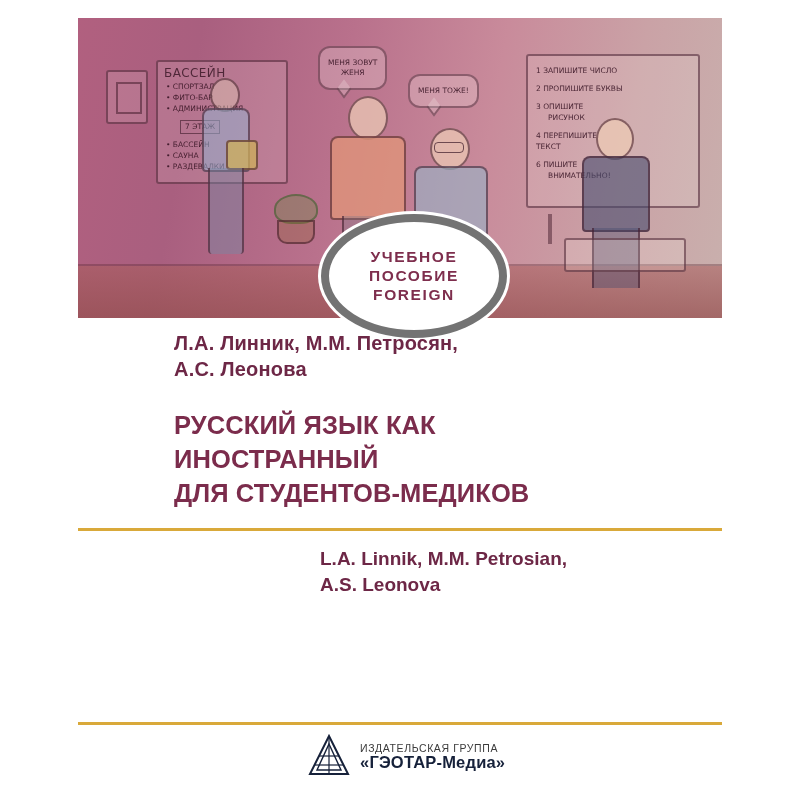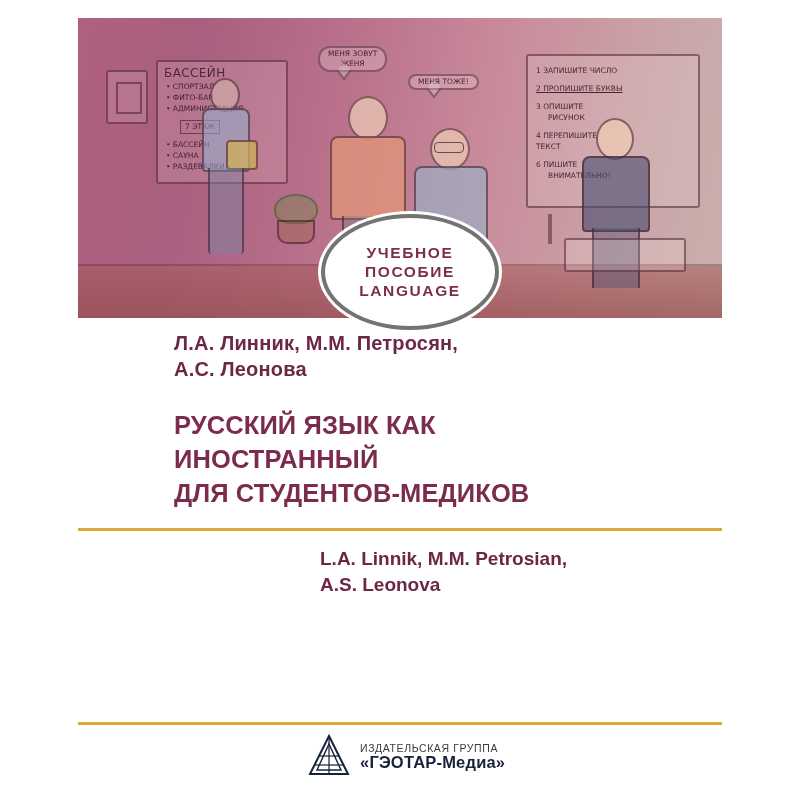--- a/index.html
+++ b/index.html
@@ -79,21 +79,21 @@
   }
   .bubble {
     position: absolute;
     border: 2px solid rgba(70,30,45,0.5);
     border-radius: 12px;
     background: rgba(255,250,248,0.22);
     color: rgba(55,20,35,0.9);
     font-size: 7.5px;
     line-height: 10px;
     text-align: center;
-    padding: 1px 8px;
+    padding: 10px 8px;
     font-family: "DejaVu Sans", sans-serif;
     white-space: nowrap;
   }
   .bubble:after {
     content: "";
     position: absolute;
     left: 18px;
     bottom: -7px;
     width: 10px;
     height: 10px;
@@ -123,21 +123,21 @@
   }
   
   .badge {
     position: absolute;
     left: 243px;
     top: 196px;
     width: 170px;
     height: 108px;
     border-radius: 50%;
     background: #ffffff;
-    border: 4px solid #737373;
+    border: 8px solid #737373;
     box-shadow: 0 0 0 3px #ffffff;
     display: flex;
     flex-direction: column;
     align-items: center;
     justify-content: center;
     gap: 1px;
   }
   .badge-line {
     color: #7e2e4d;
     font-size: 15.5px;
@@ -274,42 +274,42 @@
 
       <div class="fig" style="left:334px; top:110px; width:78px; height:170px;">
         <div class="head" style="left:18px; top:0; width:36px; height:38px; background:rgba(235,200,180,0.75);"></div>
         <div class="fig" style="left:22px; top:14px; width:28px; height:9px; border:1.5px solid rgba(60,25,40,.7); border-radius:4px;"></div>
         <div class="body" style="left:2px; top:38px; width:70px; height:78px; background:rgba(150,180,200,0.6);"></div>
         <div class="legs" style="left:14px; top:116px; width:46px; height:70px; background:rgba(200,160,120,0.35);"></div>
       </div>
 
       <div class="board" style="left:448px; top:36px; width:170px; height:150px;">
         <div class="board-line" style="left:8px; top:10px;">1 ЗАПИШИТЕ ЧИСЛО</div>
-        <div class="board-line" style="left:8px; top:28px;text-decoration:underline;">2 ПРОПИШИТЕ БУКВЫ</div>
+        <div class="board-line" style="left:8px; top:28px;">2 ПРОПИШИТЕ БУКВЫ</div>
         <div class="board-line" style="left:8px; top:46px;">3 ОПИШИТЕ</div>
         <div class="board-line" style="left:20px; top:57px;">РИСУНОК</div>
         <div class="board-line" style="left:8px; top:75px;">4 ПЕРЕПИШИТЕ</div>
         <div class="board-line" style="left:8px; top:86px;">ТЕКСТ</div>
         <div class="board-line" style="left:8px; top:104px;">6 ПИШИТЕ</div>
         <div class="board-line" style="left:20px; top:115px;">ВНИМАТЕЛЬНО!</div>
       </div>
 
       <div class="fig" style="left:500px; top:100px; width:76px; height:160px;">
         <div class="head" style="left:18px; top:0; width:34px; height:38px; background:rgba(235,200,180,0.8);"></div>
         <div class="body" style="left:4px; top:38px; width:64px; height:72px; background:rgba(70,75,110,0.6);"></div>
         <div class="legs" style="left:14px; top:110px; width:44px; height:60px; background:rgba(70,75,110,0.4);"></div>
       </div>
       <div class="fig" style="left:486px; top:220px; width:118px; height:30px; border:2px solid rgba(70,30,45,0.55); background:rgba(255,240,230,0.2); border-radius:3px;"></div>
       <div class="fig" style="left:470px; top:196px; width:4px; height:30px; background:rgba(70,30,45,0.5);"></div>
     </div>
 
     <div class="badge">
       <div class="badge-line">УЧЕБНОЕ</div>
       <div class="badge-line">ПОСОБИЕ</div>
-      <div class="badge-line">LANGUAGE</div>
+      <div class="badge-line">FOREIGN</div>
     </div>
 
     <div class="authors-ru" style="white-space:pre-line;">Л.А. Линник, М.М. Петросян,
 А.С. Леонова</div>
 
     <div class="title-ru" style="white-space:pre-line;">РУССКИЙ ЯЗЫК КАК ИНОСТРАННЫЙ
 ДЛЯ СТУДЕНТОВ-МЕДИКОВ</div>
 
     <div class="rule rule-top"></div>
 

